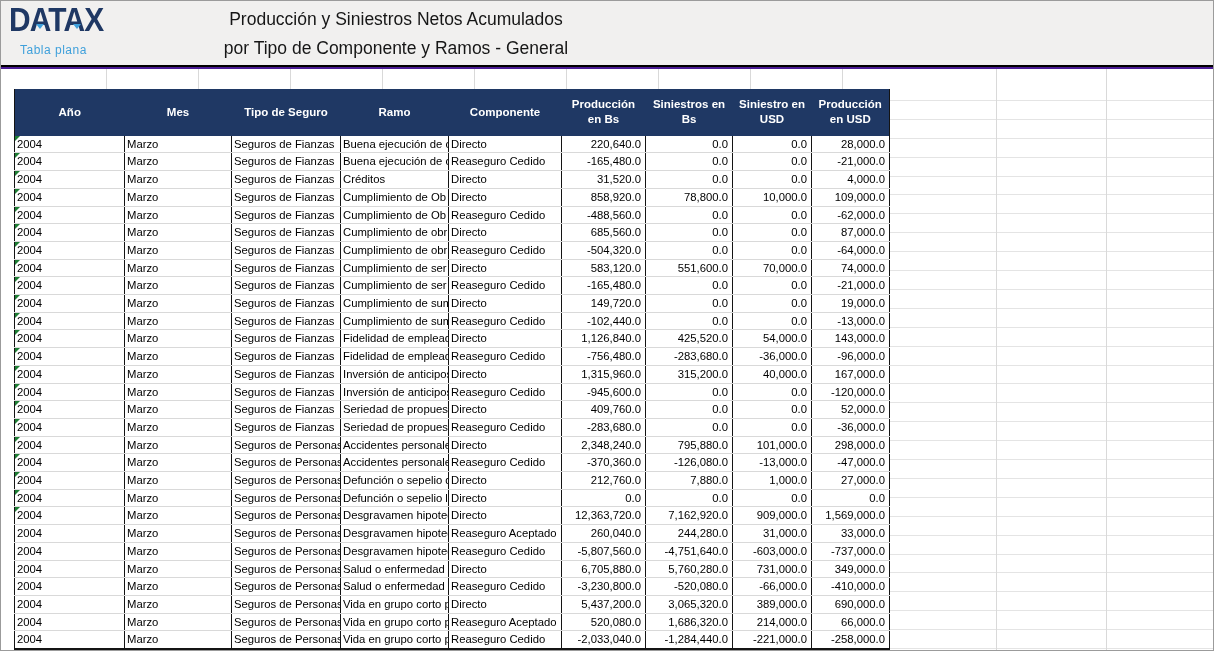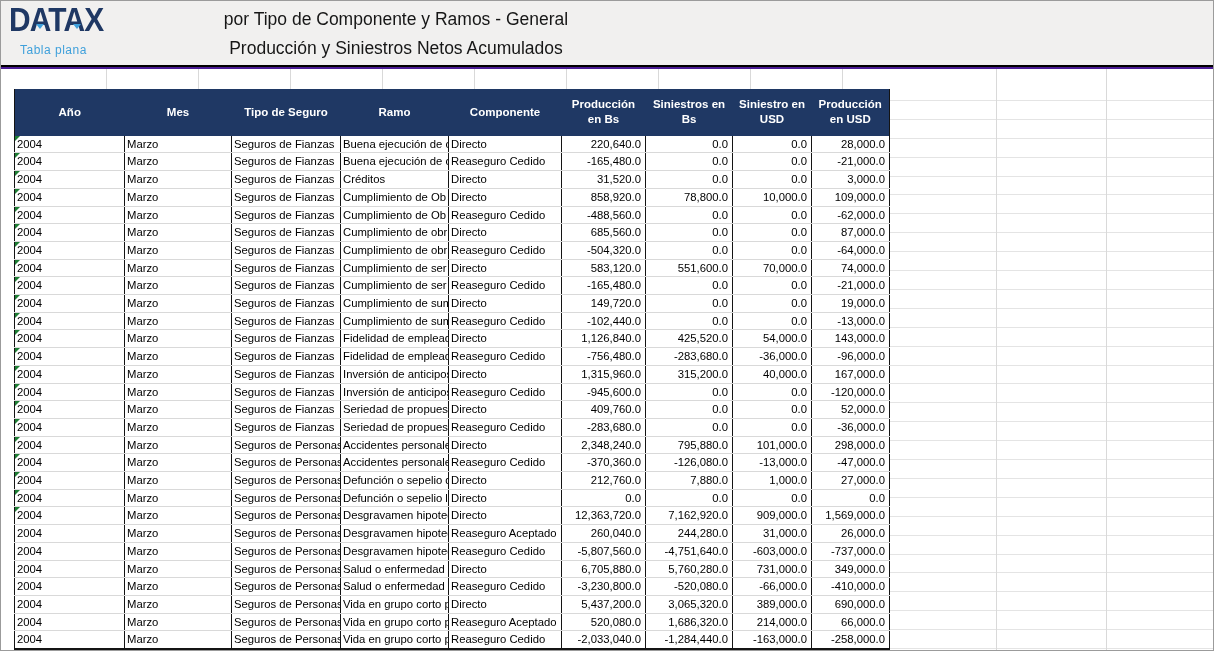--- a/index.html
+++ b/index.html
@@ -55,22 +55,22 @@
 <div class="screen">
 
   <div class="banner">
     <div class="logo-wrap">
       <div class="logo-text">DATAX</div>
       <span class="logo-accent a1"></span>
       <span class="logo-accent a2"></span>
       <div class="logo-sub">Tabla plana</div>
     </div>
     <div class="title">
+      <div class="title-line">Producción y Siniestros Netos Acumulados</div>
       <div class="title-line">por Tipo de Componente y Ramos - General</div>
-      <div class="title-line">Producción y Siniestros Netos Acumulados</div>
     </div>
   </div>
 
   <div class="sheet">
     <div class="gridband-top"></div>
     <div class="gridband-right"></div>
 
     <table class="data-table">
       <colgroup>
         <col style="width:110px">
@@ -121,21 +121,21 @@
           </tr>
           <tr>
             <td><span class="marker"></span>2004</td>
             <td>Marzo</td>
             <td>Seguros de Fianzas</td>
             <td>Créditos</td>
             <td>Directo</td>
             <td class="num">31,520.0</td>
             <td class="num">0.0</td>
             <td class="num">0.0</td>
-            <td class="num">3,000.0</td>
+            <td class="num">4,000.0</td>
           </tr>
           <tr>
             <td><span class="marker"></span>2004</td>
             <td>Marzo</td>
             <td>Seguros de Fianzas</td>
             <td>Cumplimiento de Ob</td>
             <td>Directo</td>
             <td class="num">858,920.0</td>
             <td class="num">78,800.0</td>
             <td class="num">10,000.0</td>
@@ -341,21 +341,21 @@
           </tr>
           <tr>
             <td>2004</td>
             <td>Marzo</td>
             <td>Seguros de Personas</td>
             <td>Desgravamen hipoted</td>
             <td>Reaseguro Aceptado</td>
             <td class="num">260,040.0</td>
             <td class="num">244,280.0</td>
             <td class="num">31,000.0</td>
-            <td class="num">26,000.0</td>
+            <td class="num">33,000.0</td>
           </tr>
           <tr>
             <td>2004</td>
             <td>Marzo</td>
             <td>Seguros de Personas</td>
             <td>Desgravamen hipoted</td>
             <td>Reaseguro Cedido</td>
             <td class="num">-5,807,560.0</td>
             <td class="num">-4,751,640.0</td>
             <td class="num">-603,000.0</td>
@@ -406,20 +406,20 @@
             <td class="num">66,000.0</td>
           </tr>
           <tr>
             <td>2004</td>
             <td>Marzo</td>
             <td>Seguros de Personas</td>
             <td>Vida en grupo corto p</td>
             <td>Reaseguro Cedido</td>
             <td class="num">-2,033,040.0</td>
             <td class="num">-1,284,440.0</td>
-            <td class="num">-163,000.0</td>
+            <td class="num">-221,000.0</td>
             <td class="num">-258,000.0</td>
           </tr>
         </tbody>
     </table>
   </div>
 
 </div>
 
 </body></html>

